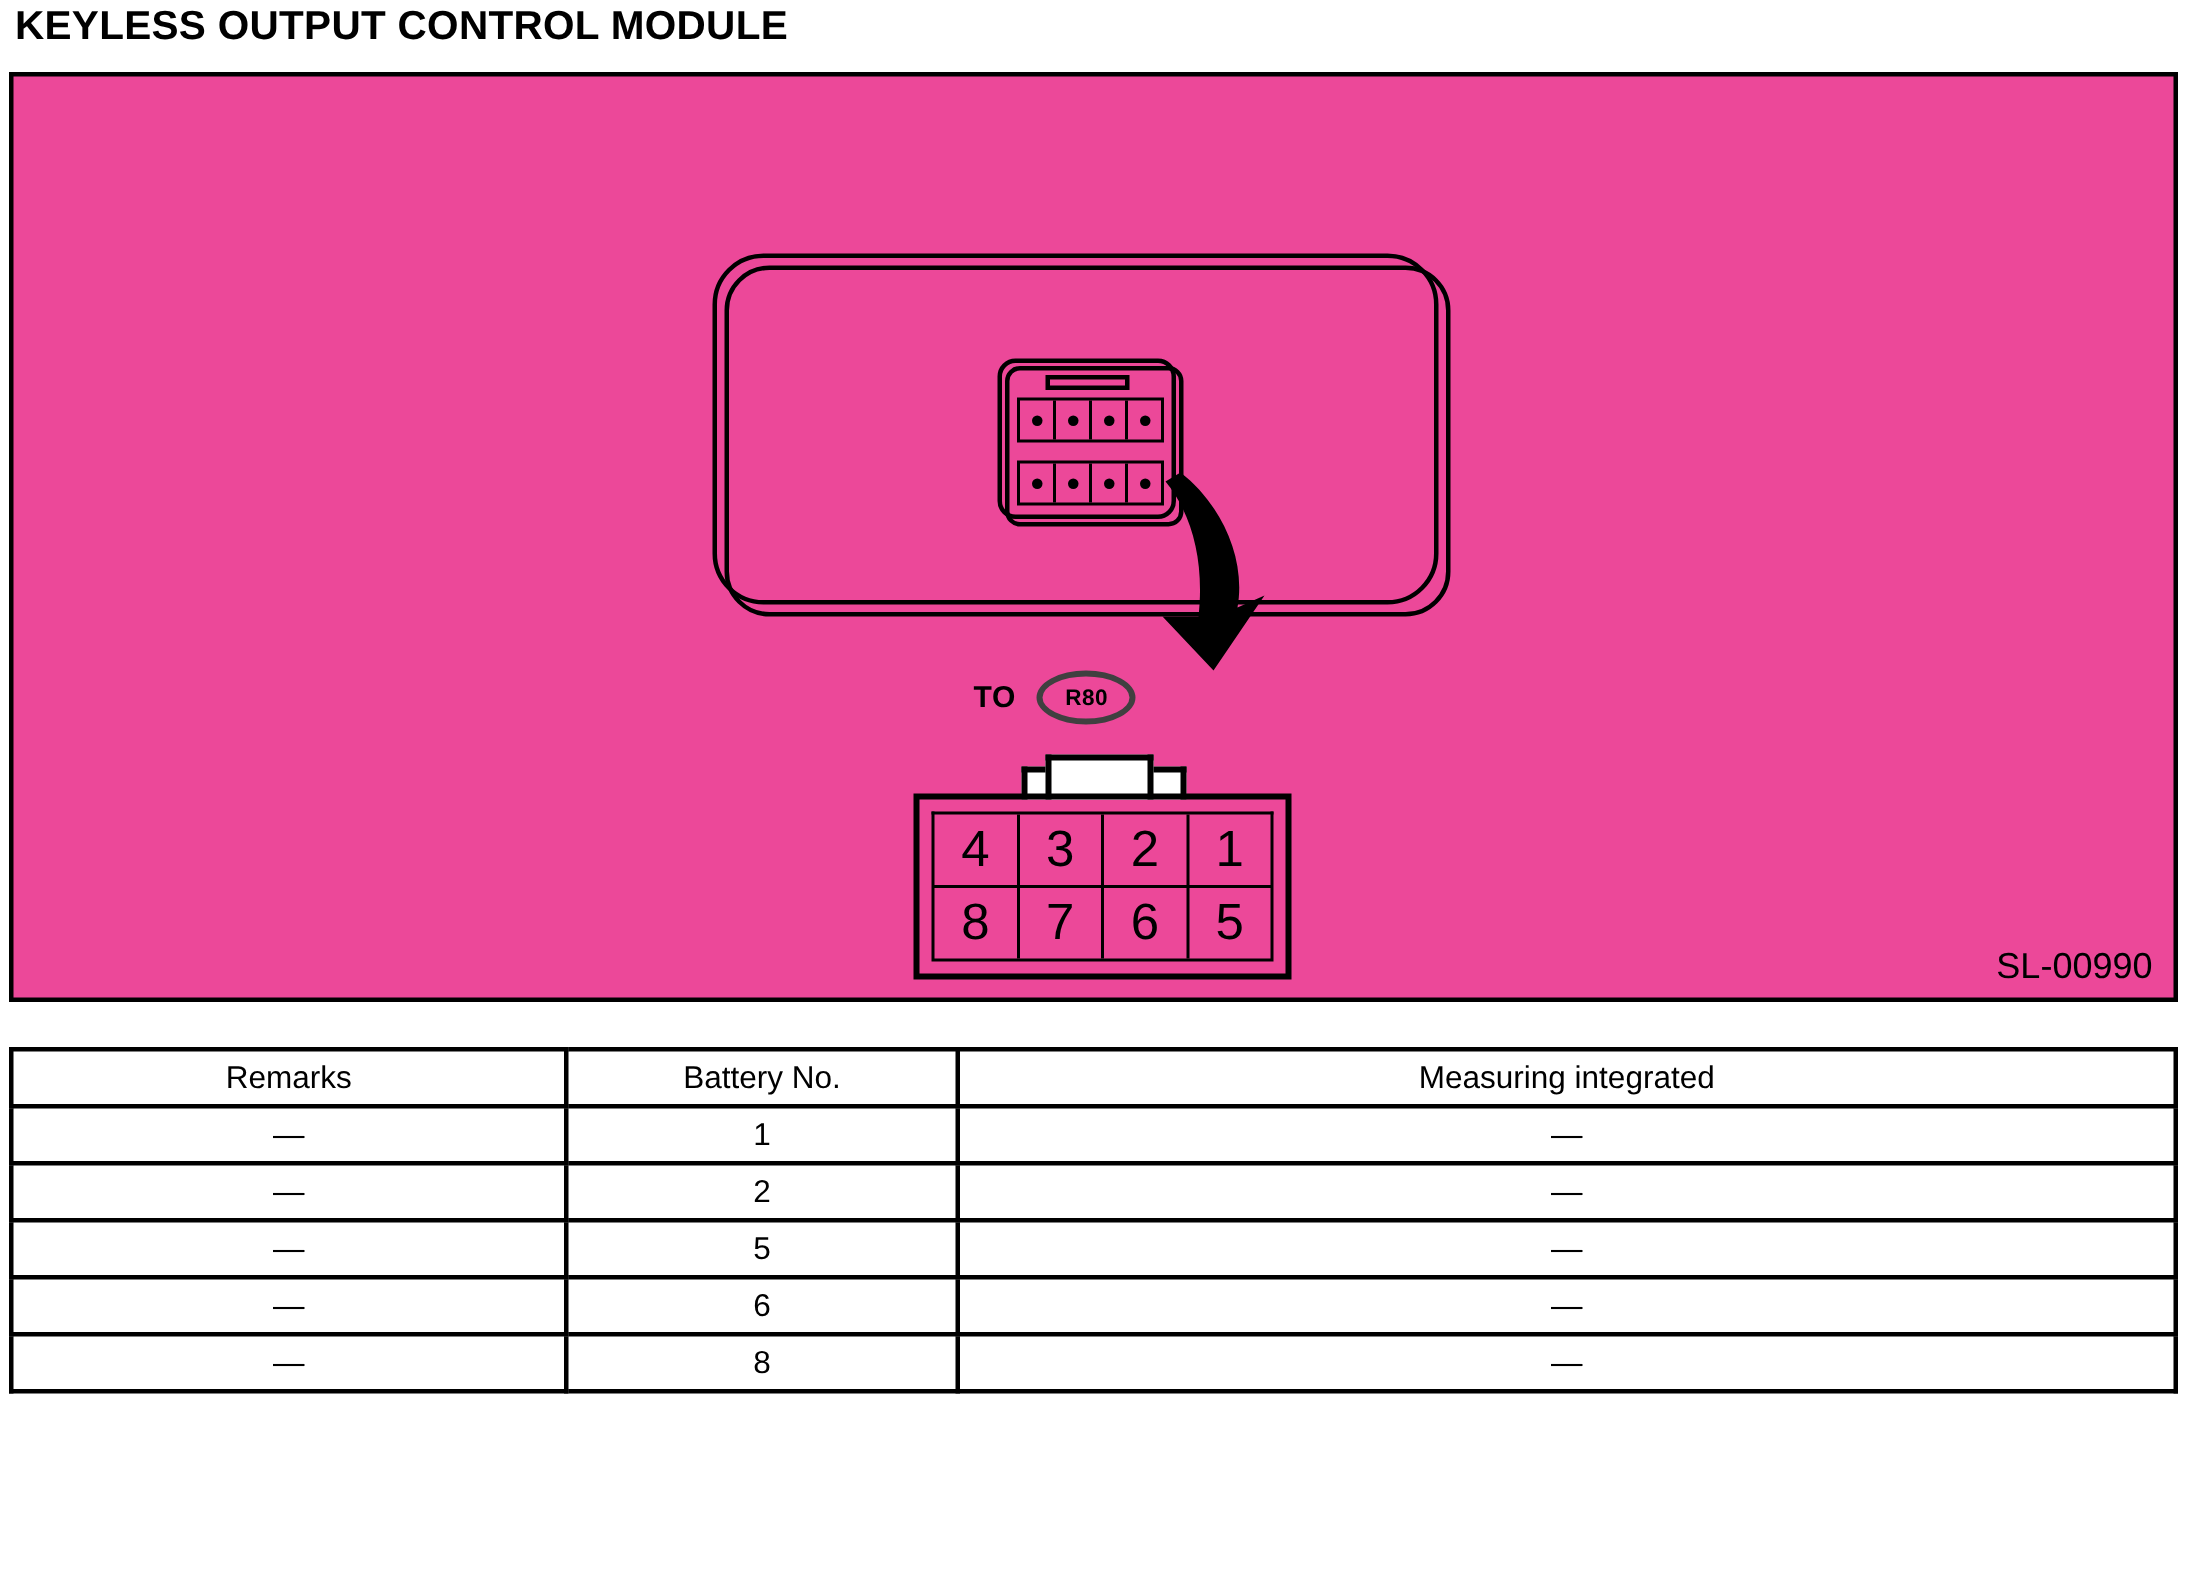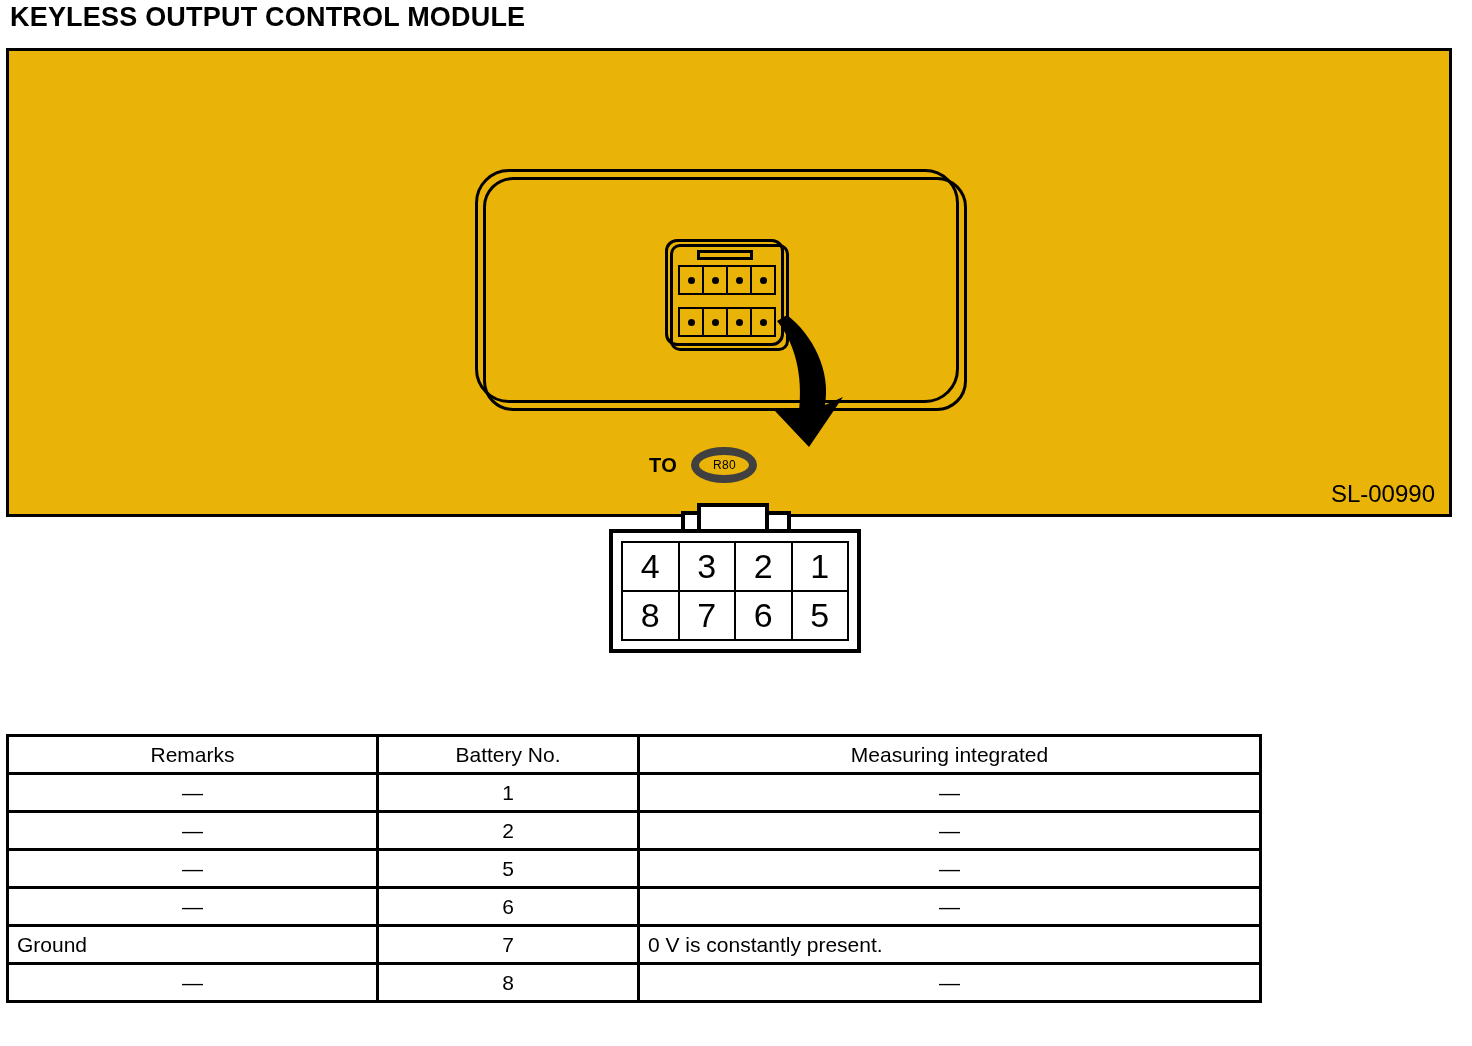--- a/index.html
+++ b/index.html
@@ -27,24 +27,24 @@
     letter-spacing: 0.2px;
     white-space: nowrap;
   }
 
   
   #figure-panel {
     position: absolute;
     left: 6px;
     top: 48px;
     width: 1446px;
-    height: 469px;
-    border: 3px solid #000;
-    box-sizing: border-box;
-    background: #eab308;
+    height: 620px;
+    border: 3px solid #000;
+    box-sizing: border-box;
+    background: #ec4899;
   }
 
   #figure-code {
     position: absolute;
     right: 14px;
     bottom: 6px;
     font-size: 24px;
     white-space: nowrap;
   }
 
@@ -154,28 +154,28 @@
     gap: 14px;
   }
   #to-label-group .to-word {
     font-size: 20px;
     font-weight: bold;
     letter-spacing: 0.5px;
   }
   #to-label-group .ref-oval {
     width: 66px;
     height: 36px;
-    border: 8px solid #404040;
+    border: 4px solid #404040;
     border-radius: 50%;
     box-sizing: border-box;
     display: flex;
     align-items: center;
     justify-content: center;
-    font-size: 12px;
-    font-weight: normal;
+    font-size: 15px;
+    font-weight: bold;
     letter-spacing: 0.3px;
   }
 
   
   #pinout-connector {
     position: absolute;
     left: 600px;
     top: 452px;
     width: 252px;
     height: 150px;
@@ -241,25 +241,24 @@
     line-height: 1;
     padding-bottom: 2px;
   }
   #pinout-connector .pin-num:last-child { border-right: none; }
 
   
   #terminal-table {
     position: absolute;
     left: 6px;
     top: 698px;
-    width: 1256px;
+    width: 1446px;
     border-collapse: collapse;
     table-layout: fixed;
     font-size: 21px;
-    margin-top: 36px;
   }
   #terminal-table col.c-remarks   { width: 370px; }
   #terminal-table col.c-terminal  { width: 261px; }
   #terminal-table col.c-condition { width: auto; }
 
   #terminal-table th,
   #terminal-table td {
     border: 3px solid #000;
     height: 38px;
     padding: 0 8px;
@@ -370,23 +369,18 @@
         <td class="center">—</td>
         <td class="center">5</td>
         <td class="center">—</td>
       </tr>
       <tr>
         <td class="center">—</td>
         <td class="center">6</td>
         <td class="center">—</td>
       </tr>
       <tr>
-        <td class="left">Ground</td>
-        <td class="center">7</td>
-        <td class="left">0 V is constantly present.</td>
-      </tr>
-      <tr>
         <td class="center">—</td>
         <td class="center">8</td>
         <td class="center">—</td>
       </tr>
     </tbody>
 </table>
 
 </body></html>

